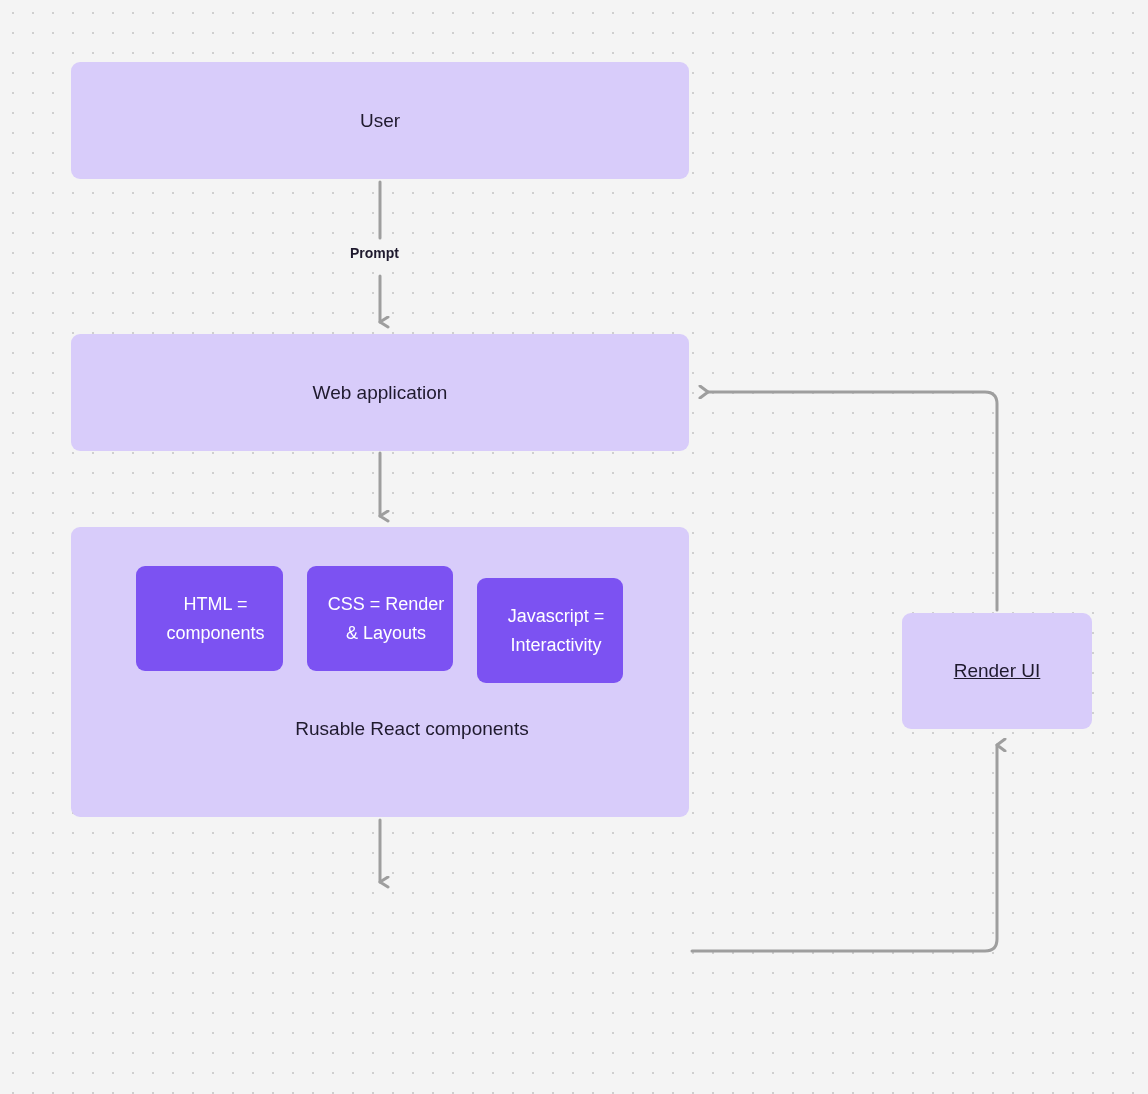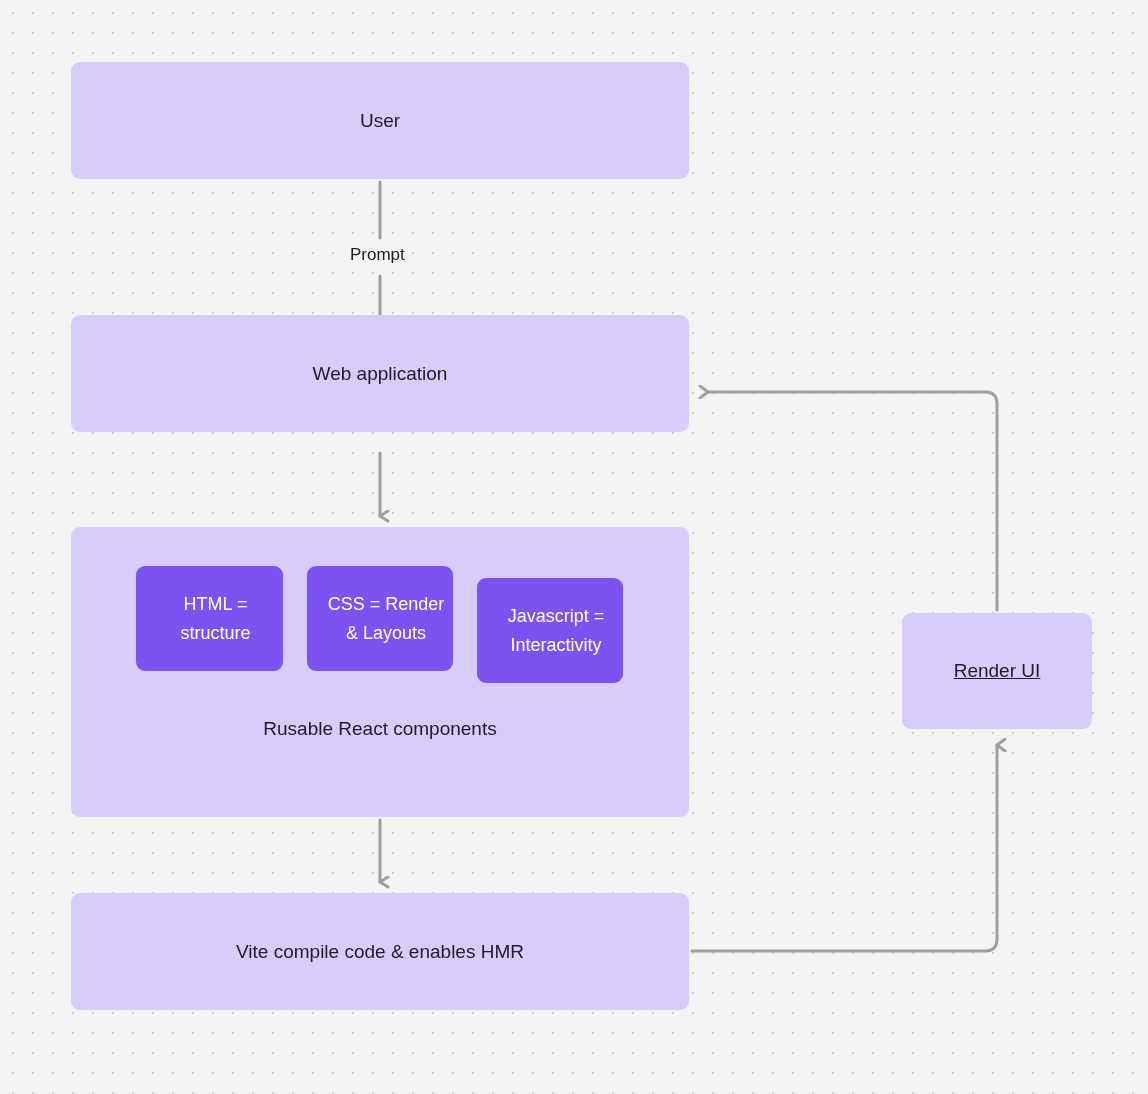--- a/index.html
+++ b/index.html
@@ -38,51 +38,53 @@
   .node-inner {
     background: #7c52f2;
     color: #ffffff;
     font-size: 18px;
     line-height: 1.6;
     border-radius: 9px;
     padding-left: 12px;
   }
   
   #box-user       { left: 71px;  top: 62px;  width: 618px; height: 117px; }
-  #box-webapp     { left: 71px;  top: 315px; width: 618px; height: 117px; }
+  #box-webapp     { left: 71px;  top: 334px; width: 618px; height: 117px; }
   #box-components { left: 71px;  top: 527px; width: 618px; height: 290px; }
   #box-vite       { left: 71px;  top: 893px; width: 618px; height: 117px; }
   #box-render     { left: 902px; top: 613px; width: 190px; height: 116px; text-decoration: underline; }
 
   #box-html { left: 136px; top: 566px; width: 147px; height: 105px; }
   #box-css  { left: 307px; top: 566px; width: 146px; height: 105px; }
   #box-js   { left: 477px; top: 578px; width: 146px; height: 105px; }
 
   #components-caption {
     position: absolute;
     left: 71px;
     top: 718px;
     width: 618px;
     text-align: center;
     font-size: 19px;
     color: #1f1a2e;
+    padding-left: 32px;
   }
 
   
   .conn {
     position: absolute;
     pointer-events: none;
   }
   .edge-label {
     position: absolute;
-    font-size: 17px;
+    font-size: 14px;
     color: #1f1a2e;
     background: #f4f4f4;
     padding: 0 6px;
     white-space: nowrap;
+    font-weight: bold;
   }
   #label-prompt {
     left: 344px;
     top: 245px;
   }
 </style>
 </head>
 <body>
 
 <div id="canvas">
@@ -130,41 +132,38 @@
 
   <div class="node node-outer" id="box-webapp">
     <span>Web application</span>
   </div>
 
   <div class="node node-outer" id="box-components"></div>
 
   <div class="node node-inner" id="box-html">
     <span>
       <span>HTML =</span><br>
-      <span>structure</span>
+      <span>components</span>
     </span>
   </div>
 
   <div class="node node-inner" id="box-css">
     <span>
       <span>CSS = Render</span><br>
       <span>&amp; Layouts</span>
     </span>
   </div>
 
   <div class="node node-inner" id="box-js">
     <span>
       <span>Javascript =</span><br>
       <span>Interactivity</span>
     </span>
   </div>
 
   <div id="components-caption">Rusable React components</div>
 
-  <div class="node node-outer" id="box-vite">
-    <span>Vite compile code &amp; enables HMR</span>
-  </div>
 
   <div class="node node-outer" id="box-render">
     <span>Render UI</span>
   </div>
 
 </div>
 
 </body></html>

